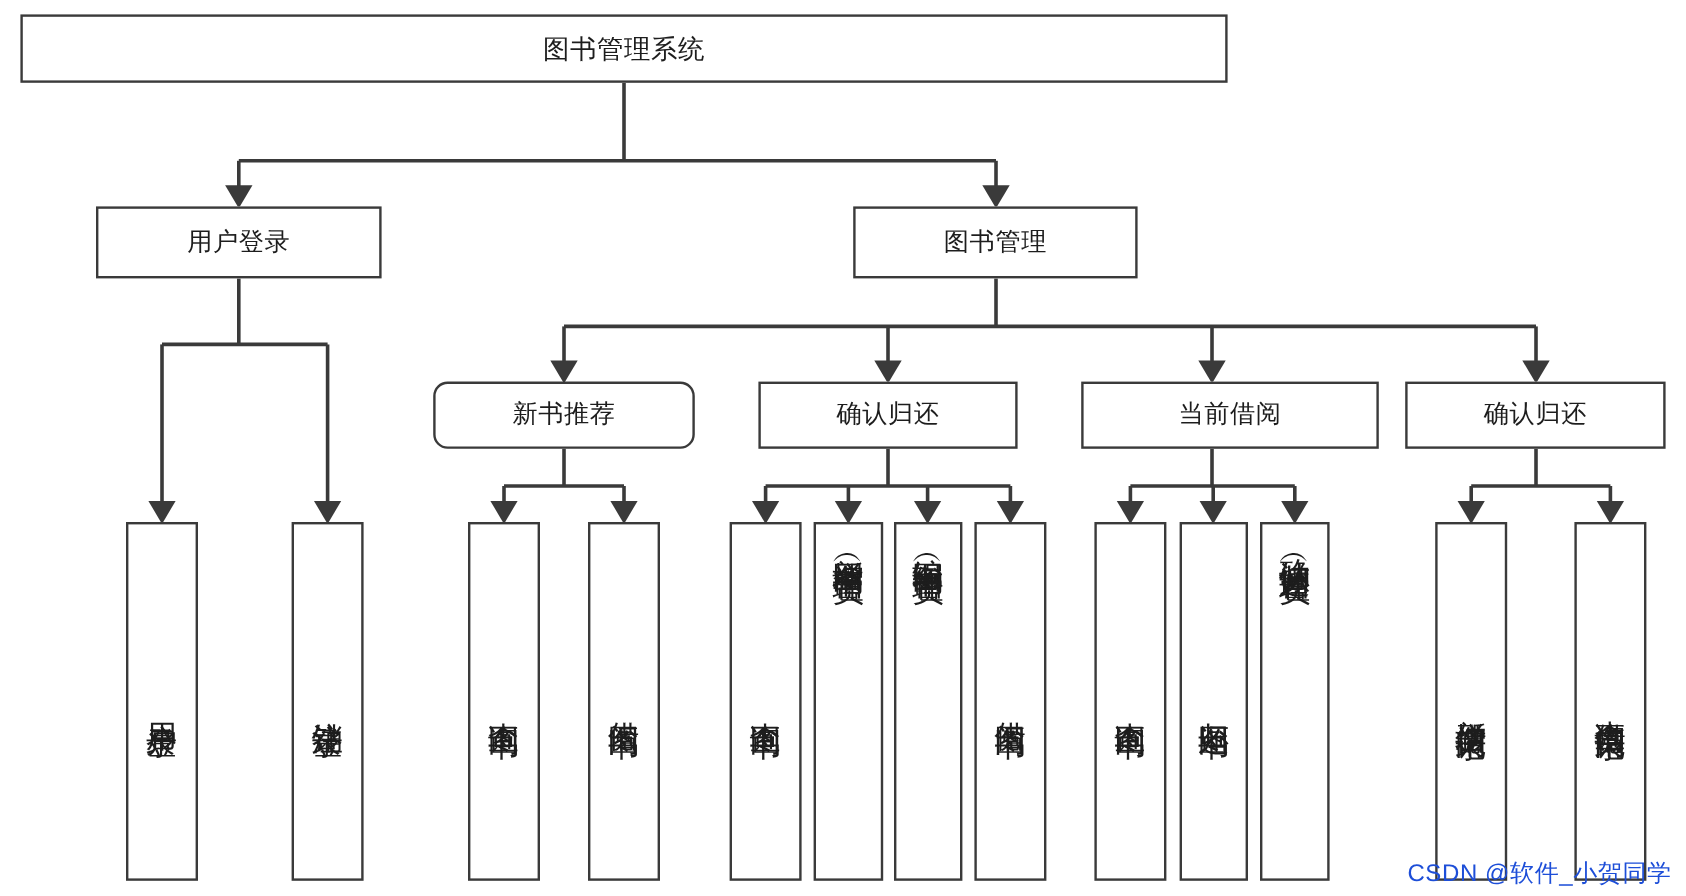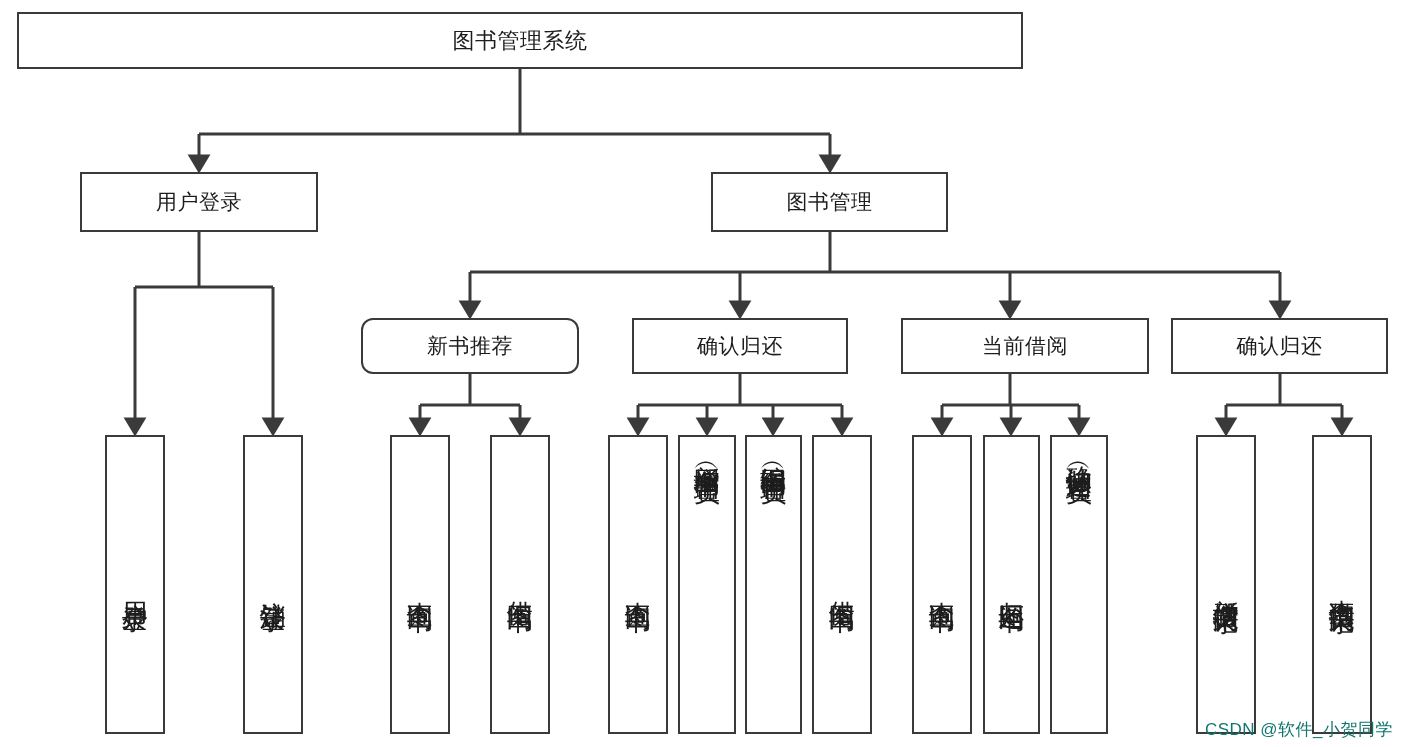--- a/index.html
+++ b/index.html
@@ -93,22 +93,22 @@
     max-height: 283px;
   }
   .node.leaf.centered {
     align-items: center;
     padding-top: 0;
   }
   .watermark {
     position: absolute;
     right: 12px;
     bottom: 6px;
-    font-size: 17px;
-    color: #0f766e;
+    font-size: 20px;
+    color: #1d4ed8;
     letter-spacing: 0.5px;
     white-space: nowrap;
   }
 </style>
 </head>
 <body>
 
 <div id="diagram-canvas">
 
   <svg id="connector-layer" viewBox="0 0 1405 747" width="1405" height="747" aria-hidden="true">

